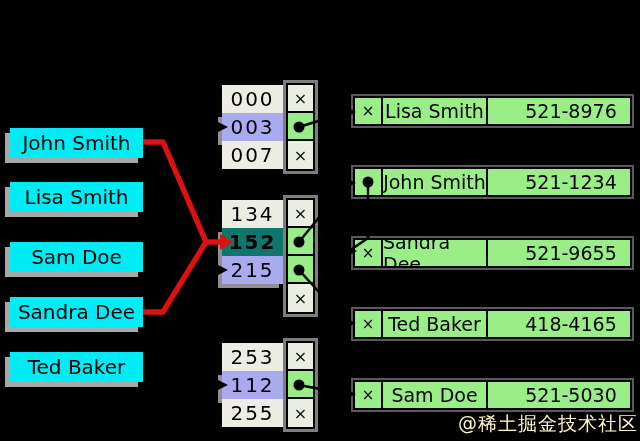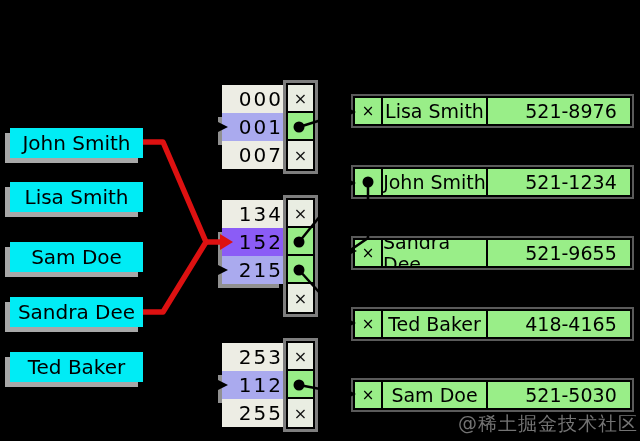--- a/index.html
+++ b/index.html
@@ -8,24 +8,24 @@
 
   
   .key{position:absolute;left:10px;width:133px;height:30px;background:#00ecf5;
        box-shadow:-5px 5px 0 #a8a8a8;color:#000;font-size:20px;
        display:flex;align-items:center;justify-content:center;}
   .k0{top:128px}.k1{top:182px}.k2{top:242px}.k3{top:297px}.k4{top:352px}
 
   
   .idxcol{position:absolute;left:222px;width:61px;background:#edede4;}
   .g0{top:85px}.g1{top:200px}.g2{top:343px}
-  .idxrow{height:28px;line-height:28px;text-align:right;font-size:20px;
+  .idxrow{height:28px;line-height:28px;text-align:center;font-size:20px;
           letter-spacing:2px;color:#000;position:relative;background:#edede4;}
   .hl-purple{background:#aaaaee;box-shadow:-4px 4px 0 #909090;}
-  .hl-red{background:#8b5cf6;box-shadow:-4px 4px 0 #909090;}
+  .hl-red{background:#0f766e;box-shadow:-4px 4px 0 #909090;font-weight:bold;}
 
   
   .ptrcol{position:absolute;left:286px;width:25px;border:2px solid #000;
           outline:3px solid #7e7e7e;background:#e9ede2;}
   .p0{top:83px}.p1{top:198px}.p2{top:341px}
   .ptrcell{height:28px;box-sizing:border-box;border-bottom:2px solid #000;
            display:flex;align-items:center;justify-content:center;
            font-size:16px;color:#111;}
   .ptrcell:last-child{border-bottom:none;}
   .slot-full{background:#98ed87;}
@@ -38,21 +38,21 @@
   .rec-ptr{width:26px;border-right:2px solid #000;display:flex;align-items:center;
            justify-content:center;font-size:15px;}
   .rec-name{flex:1;border-right:2px solid #000;display:flex;align-items:center;
             justify-content:center;font-size:19px;}
   .rec-phone{width:118px;display:flex;align-items:center;justify-content:center;
              font-size:19px;padding-left:24px;}
 
   .overlay{position:absolute;left:0;top:0;width:640px;height:441px;
            pointer-events:none;z-index:10;}
 
-  .watermark{position:absolute;right:2px;bottom:4px;color:#737373;
+  .watermark{position:absolute;right:2px;bottom:4px;color:#fef9c3;
              font-size:19px;letter-spacing:1px;}
 </style>
 </head>
 <body>
 
 <div class="stage">
 
   <div class="key k0">
       <span>John Smith</span>
     </div>
@@ -64,21 +64,21 @@
     </div>
   <div class="key k3">
       <span>Sandra Dee</span>
     </div>
   <div class="key k4">
       <span>Ted Baker</span>
     </div>
 
   <div class="idxcol g0">
     <div class="idxrow">000</div>
-    <div class="idxrow hl-purple">001</div>
+    <div class="idxrow hl-purple">003</div>
     <div class="idxrow">007</div>
   </div>
   <div class="idxcol g1">
     <div class="idxrow">134</div>
     <div class="idxrow hl-red">152</div>
     <div class="idxrow hl-purple">215</div>
   </div>
   <div class="idxcol g2">
     <div class="idxrow">253</div>
     <div class="idxrow hl-purple">112</div>

